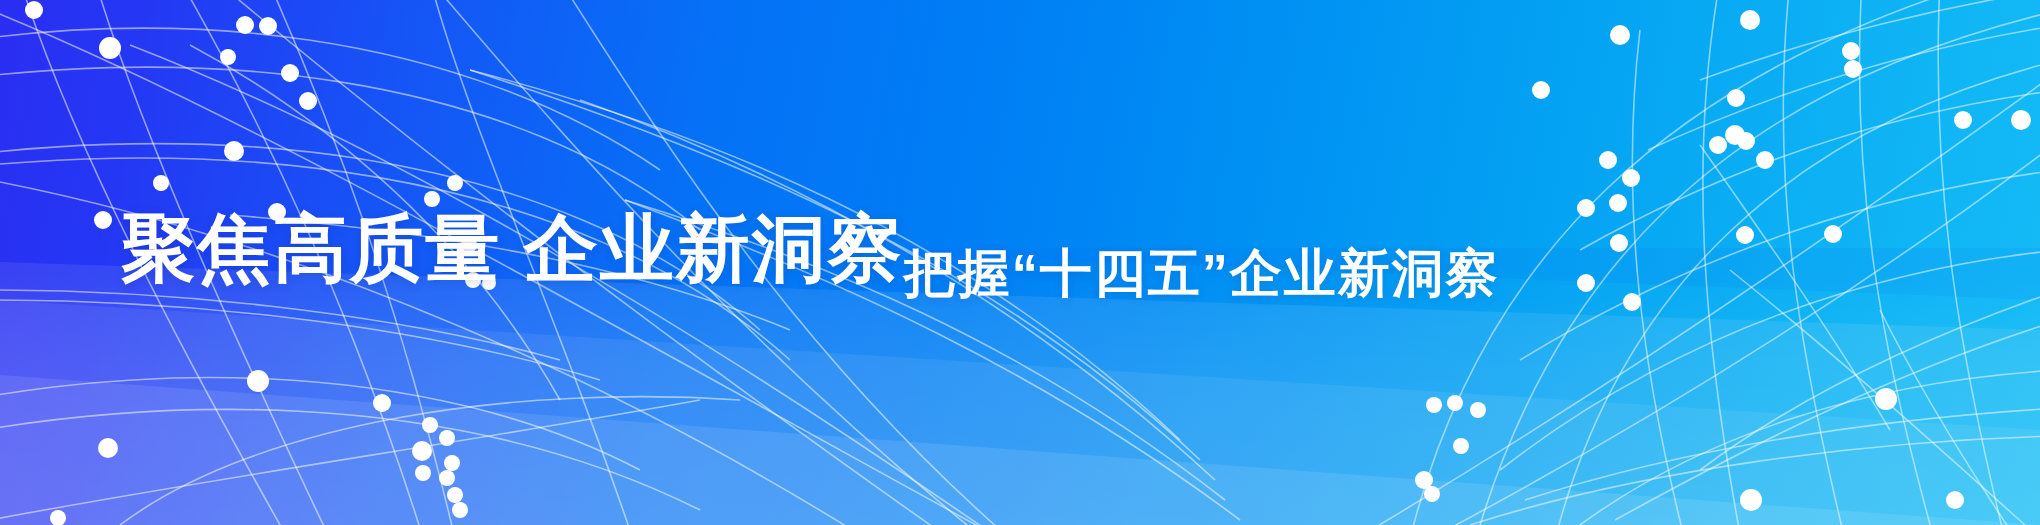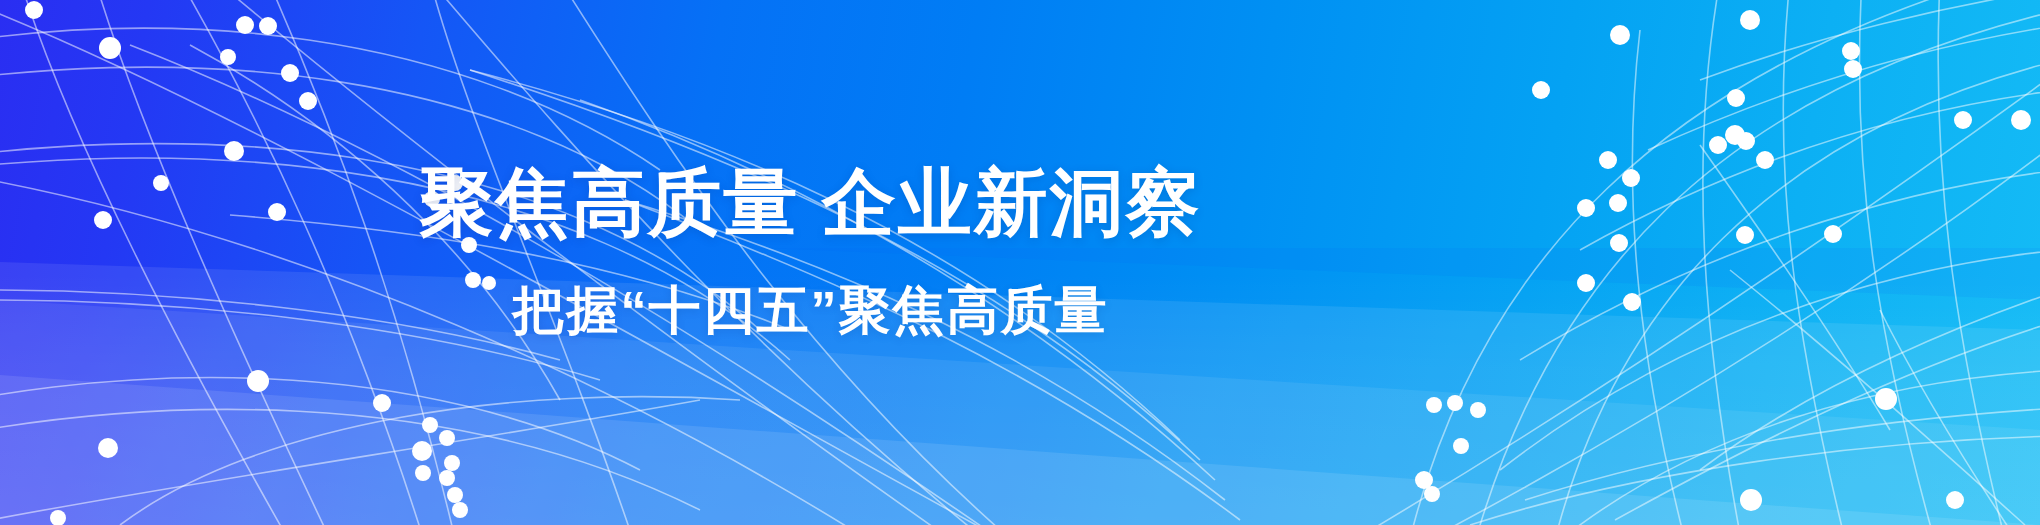--- a/index.html
+++ b/index.html
@@ -49,21 +49,21 @@
     height: 525px;
   }
 
   .text-block {
     position: absolute;
     left: 0;
     top: 0;
     width: 1621px;
     height: 525px;
     display: flex;
-    flex-direction: column;
+    flex-direction: row;
     align-items: center;
     justify-content: center;
     z-index: 6;
     pointer-events: none;
   }
 
   .title {
     color: #ffffff;
     font-size: 74px;
     font-weight: bold;
@@ -232,16 +232,16 @@
       <circle cx="1434" cy="405" r="8"></circle>
       <circle cx="1455" cy="403" r="8"></circle>
       <circle cx="1478" cy="410" r="8"></circle>
       <circle cx="1461" cy="446" r="8"></circle>
       <circle cx="1541" cy="90" r="9"></circle>
     </g>
   </svg>
 
   <div class="text-block">
     <div class="title">聚焦高质量 企业新洞察</div>
-    <div class="subtitle">把握“十四五”聚焦高质量</div>
+    <div class="subtitle">把握“十四五”企业新洞察</div>
   </div>
 
 </div>
 
 </body></html>

